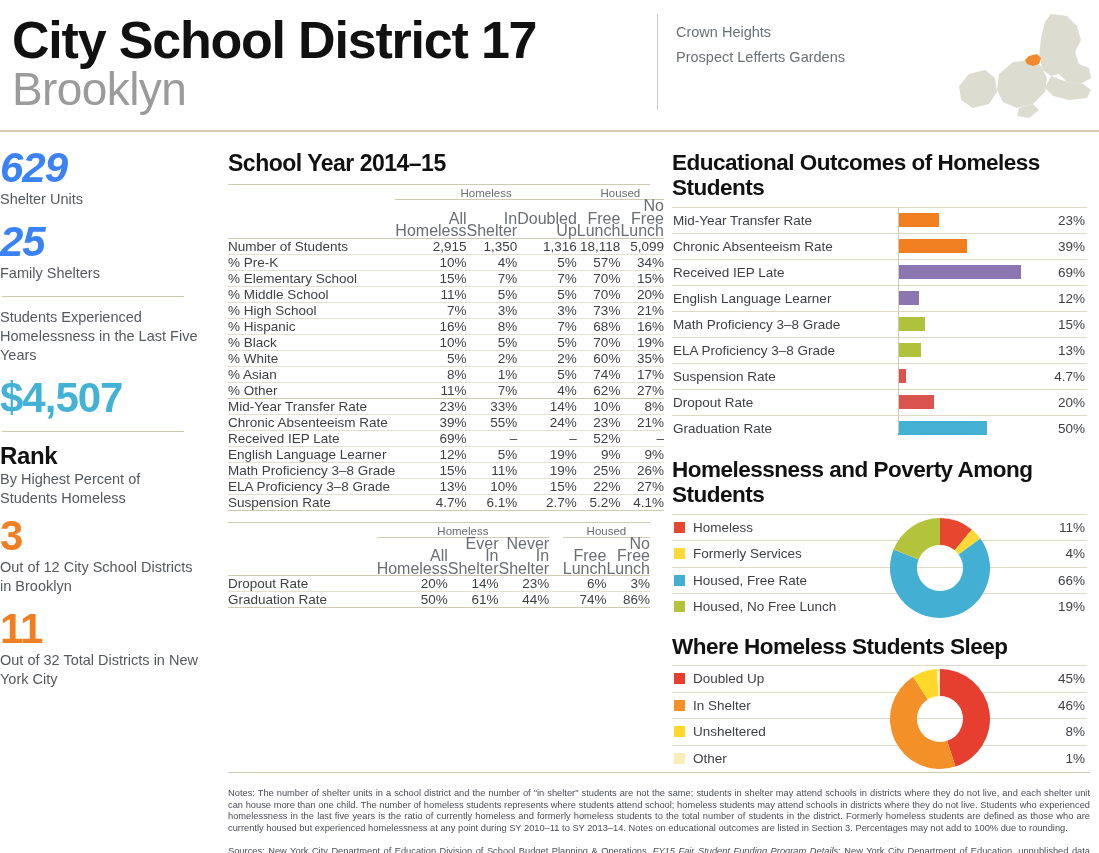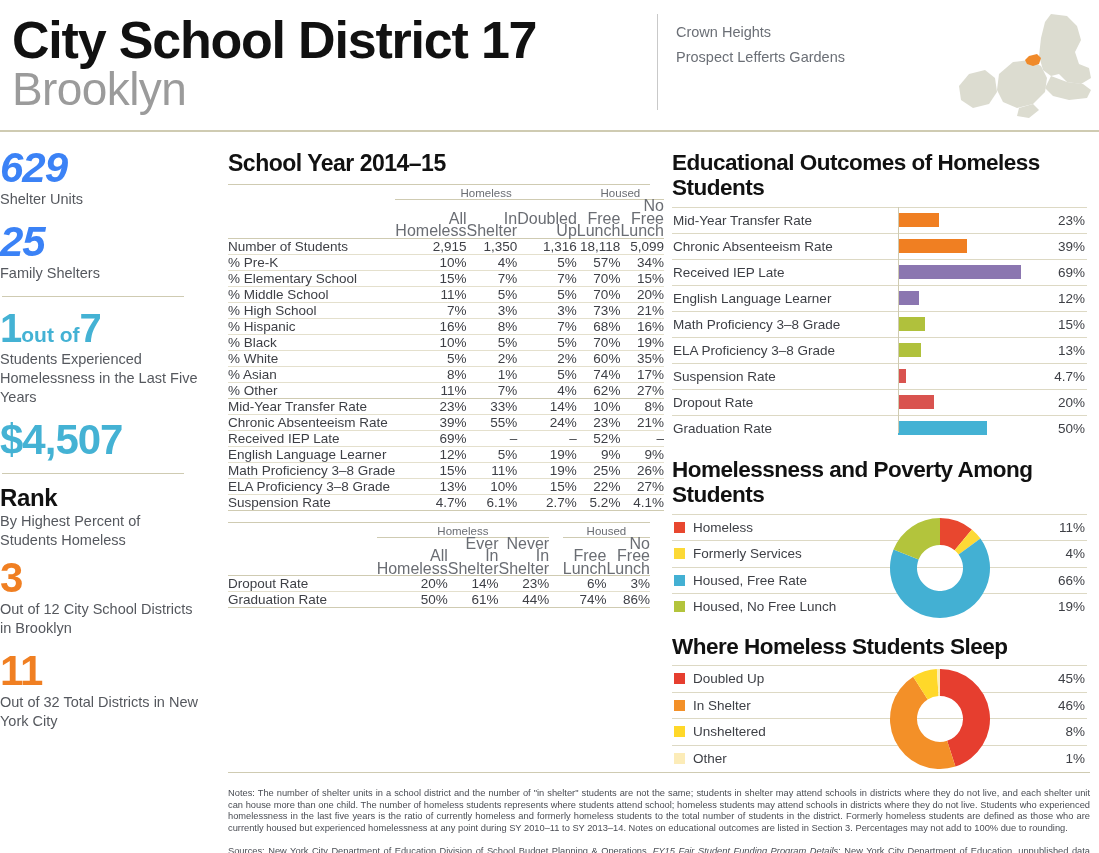--- a/index.html
+++ b/index.html
@@ -113,21 +113,20 @@
       <div class="cap">Shelter Units</div>
     </div>
     <div class="blk">
       <div class="bignum green">25</div>
       <div class="cap">Family Shelters</div>
     </div>
 
     <hr class="hr">
 
     <div class="blk">
-      <div class="oneof"><span>1</span><span class="small">out of</span><span>7</span></div>
       <div class="cap">Students Experienced Homelessness in the Last Five Years</div>
     </div>
 
     <div class="blk">
       <div class="bignum blue">$4,507</div>
     </div>
 
     <hr class="hr">
 
     <div>

